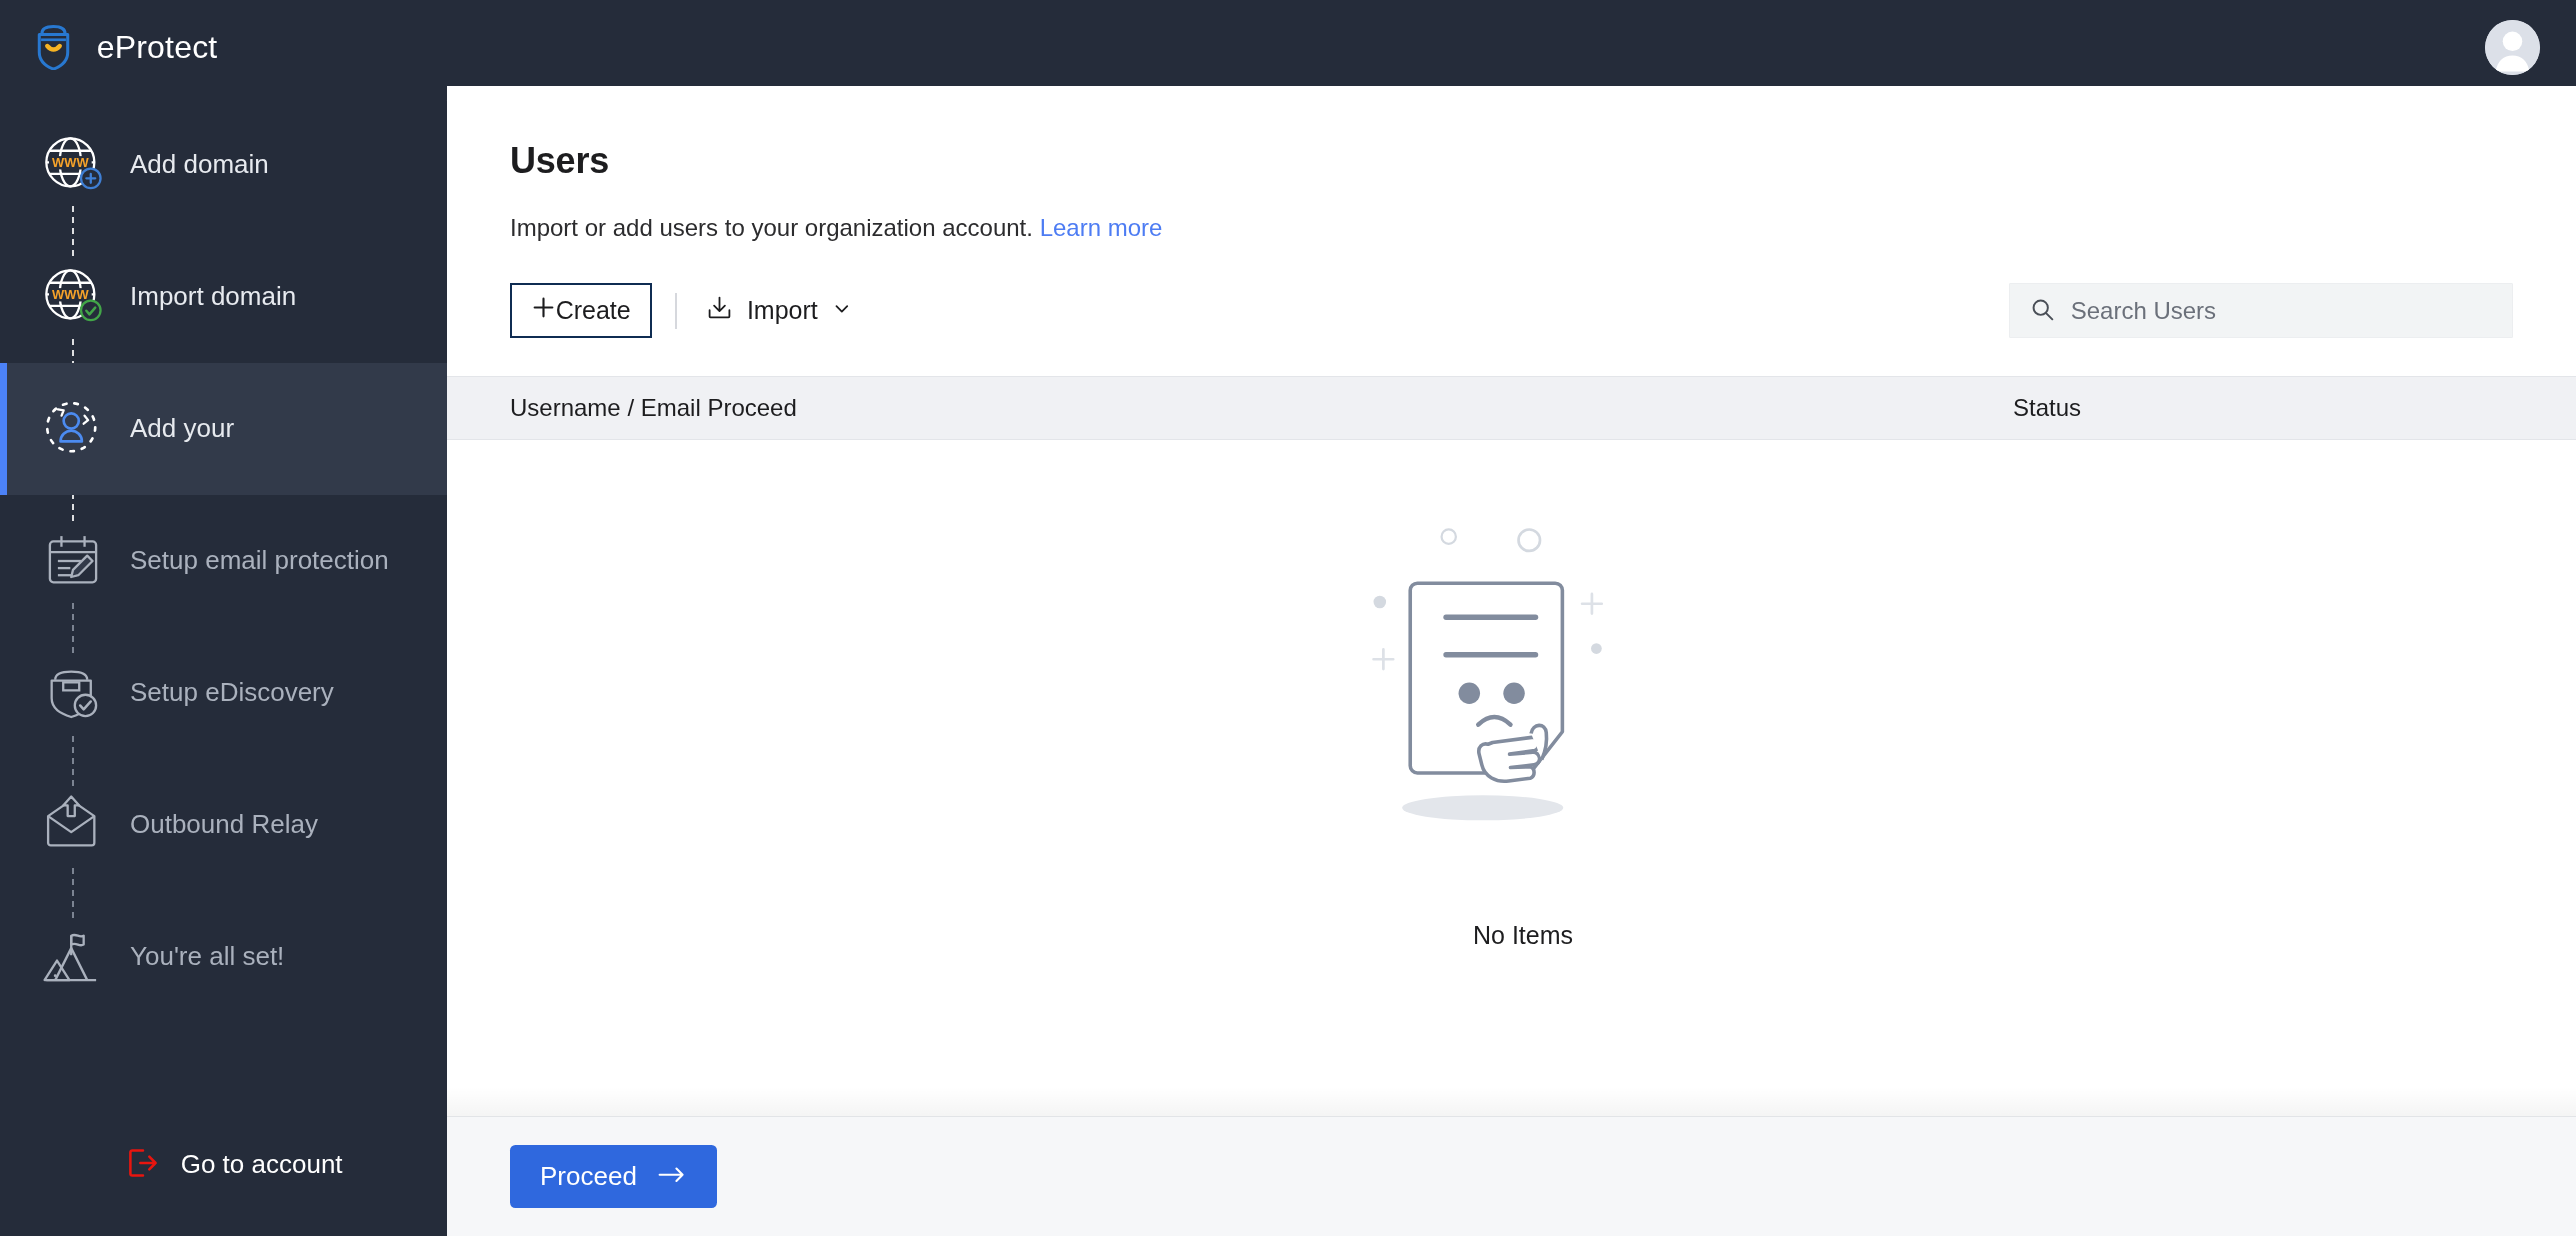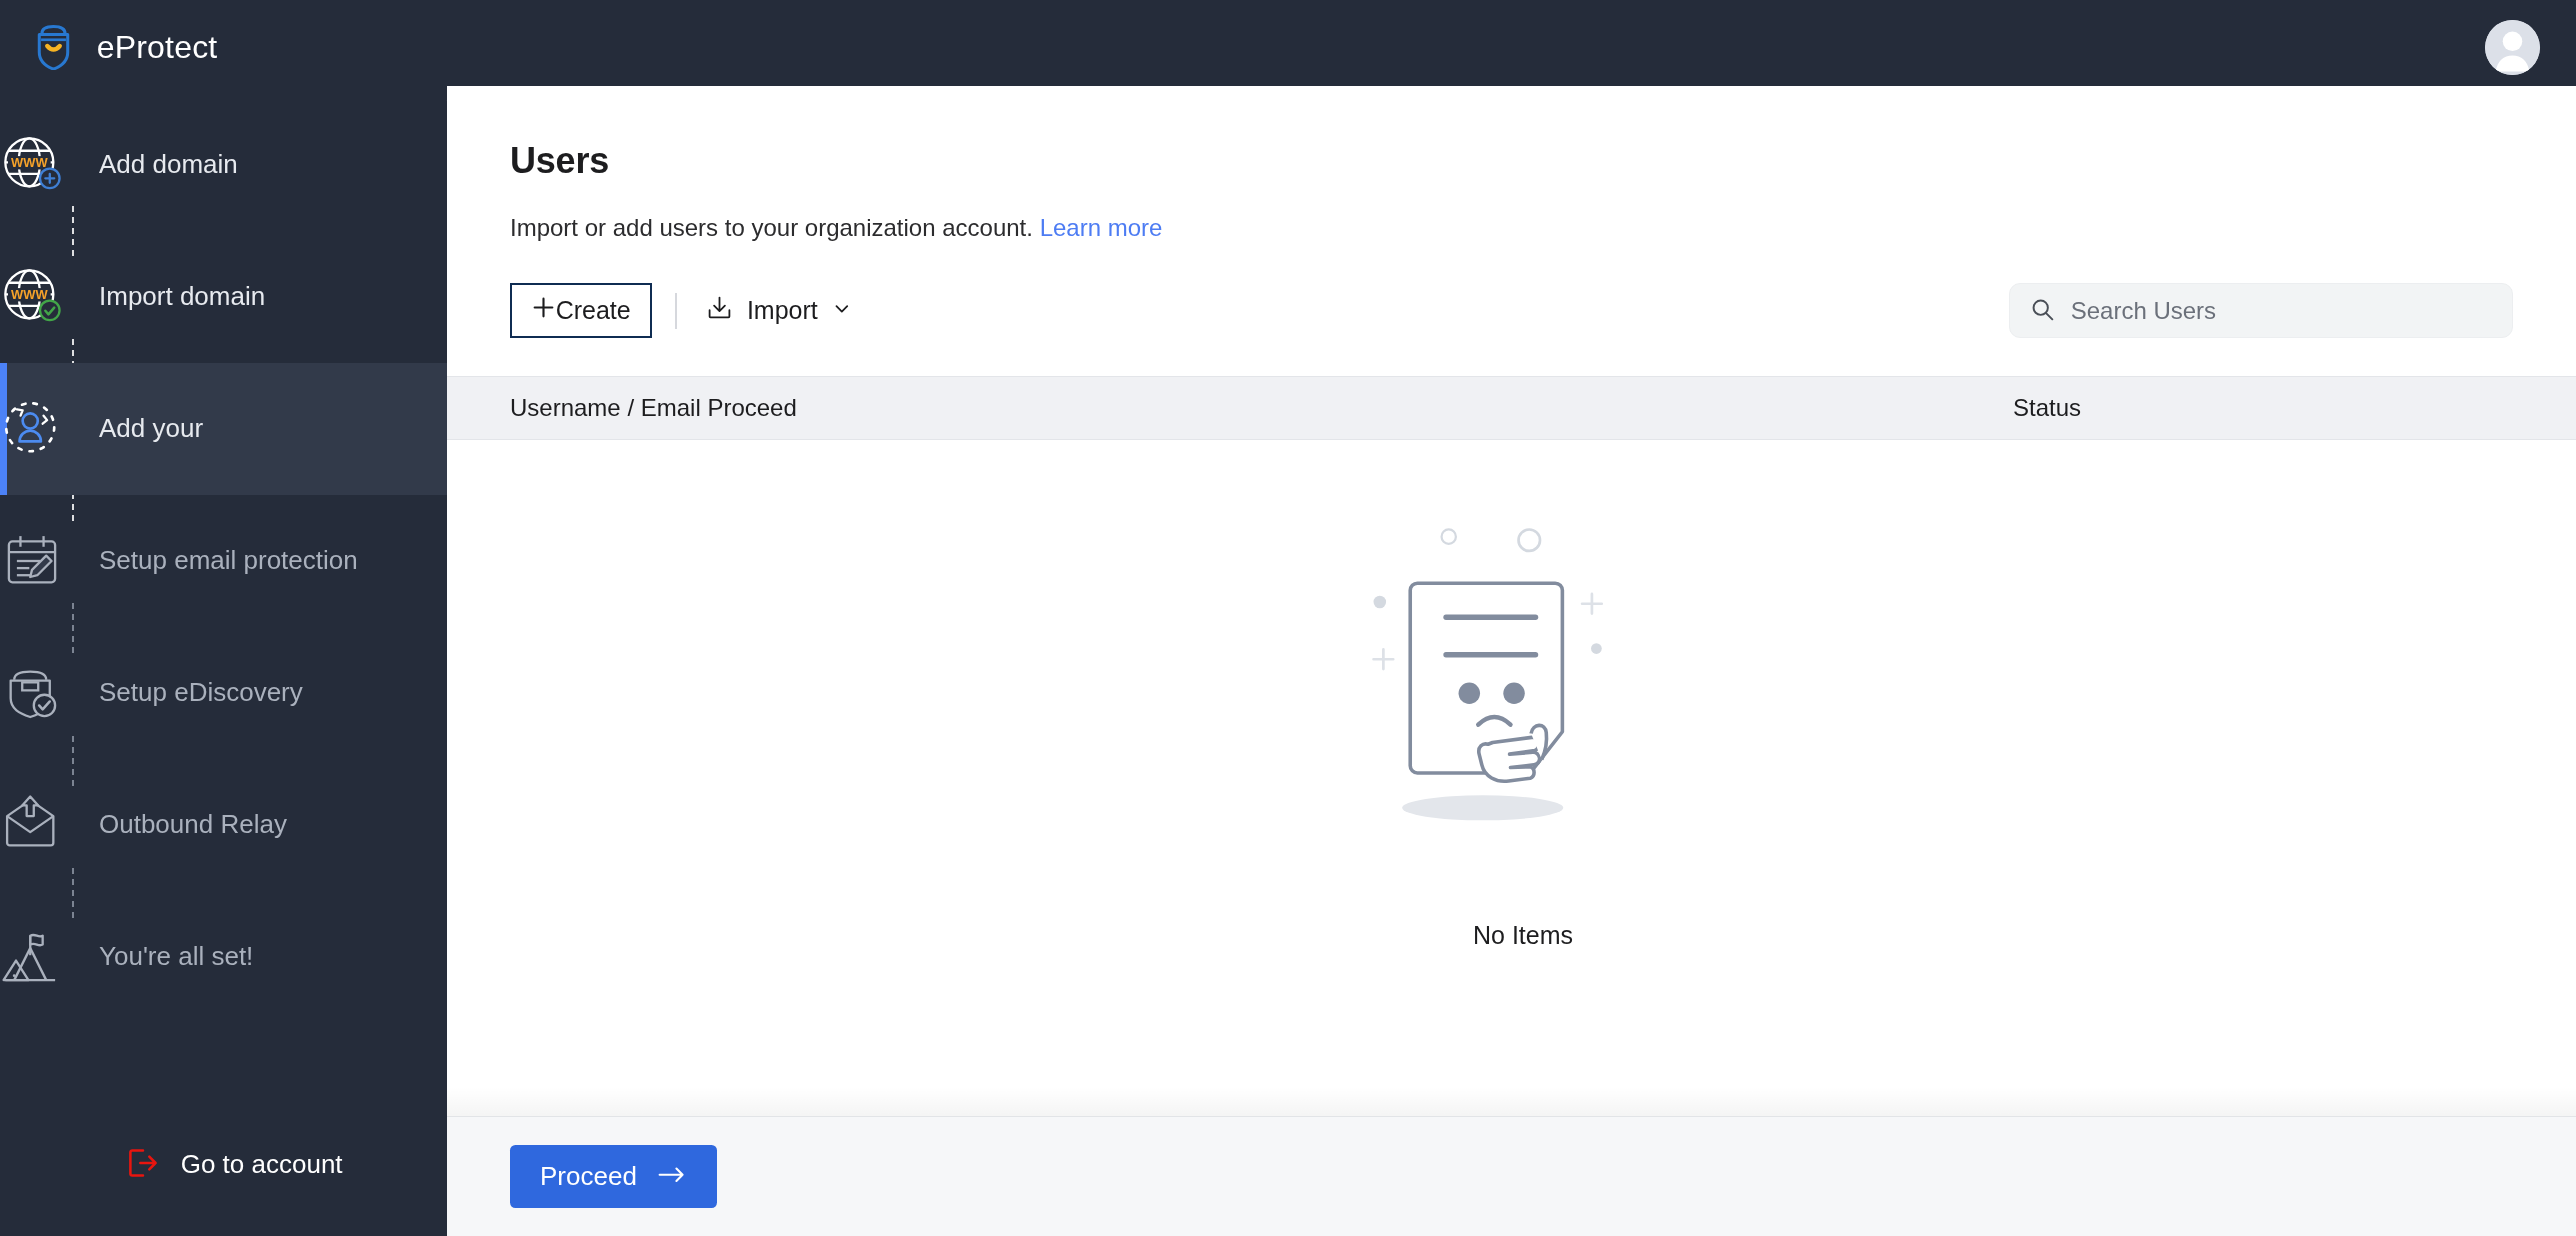--- a/index.html
+++ b/index.html
@@ -37,21 +37,22 @@
     background: #252c3a;
     display: flex; flex-direction: column;
     position: relative;
     padding-top: 12.5px;
   }
   .nav { position: relative; }
   .nav-item {
     position: relative;
     height: 132px;
     display: flex; align-items: center;
-    gap: 35px;
+    padding-left: 41px;
+    gap: 25px;
   }
   .nav-item.active { background: #323a4a; }
   .nav-item.active::before {
     content: ""; position: absolute; left: 0; top: 0; bottom: 0;
     width: 7.2px; background: #4c82f7;
   }
   .nav-icon { width: 64px; height: 64px; flex: 0 0 64px; position: relative; }
   .nav-label { font-size: 26px; color: #e7eaef; white-space: nowrap; }
   .nav-item.muted .nav-label { color: #aab1bd; }
 
@@ -103,21 +104,21 @@
   .tb-divider { width: 1.8px; height: 36px; background: #d6d8dd; margin: 0 23px; }
   .btn-import {
     display: inline-flex; align-items: center; gap: 14.3px;
     height: 55px; padding: 0 5.4px;
     background: transparent; border: none;
     color: #1c1c1e; font-size: 25px; cursor: pointer;
   }
   .search-box {
     margin-left: auto;
     width: 504px; height: 55px;
-    background: #f2f4f5; border: 0.9px solid #eceef0; border-radius: 11px;
+    background: #f2f4f5; border: 0.9px solid #eceef0; border-radius: 1px;
     display: flex; align-items: center; gap: 16px;
     padding: 0 19.7px;
   }
   .search-input {
     border: none; outline: none; background: transparent;
     font-size: 24px; color: #4a4f57; width: 100%;
     font-family: "Liberation Sans", sans-serif;
   }
   .search-input::placeholder { color: #6b707a; }
 

